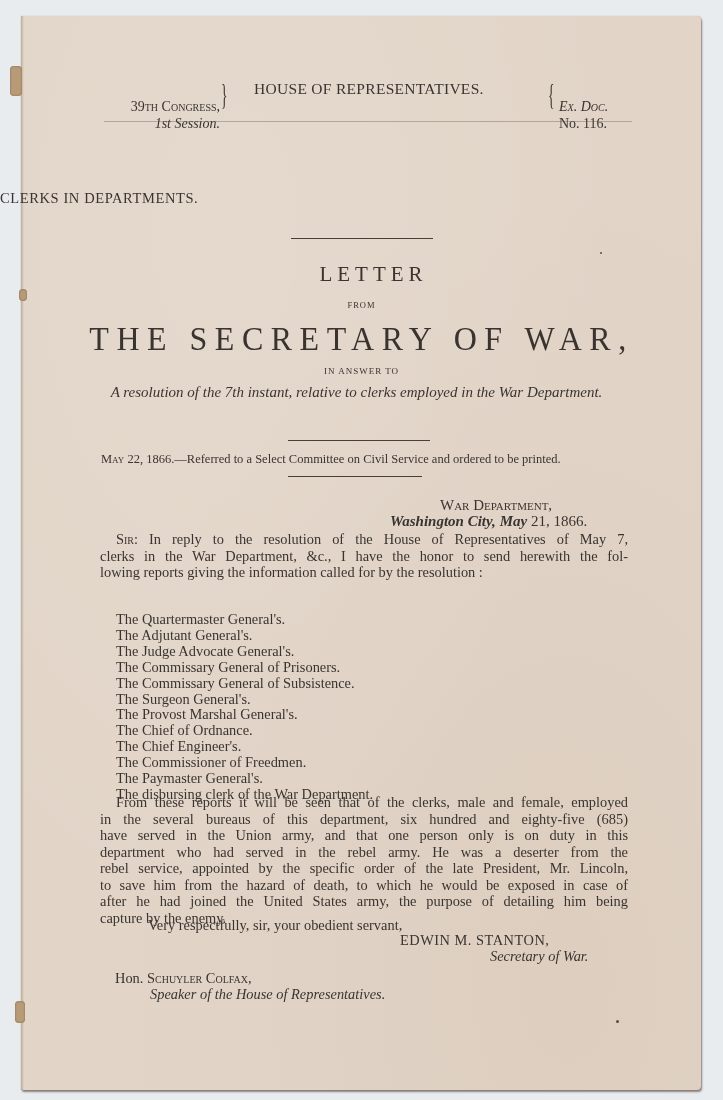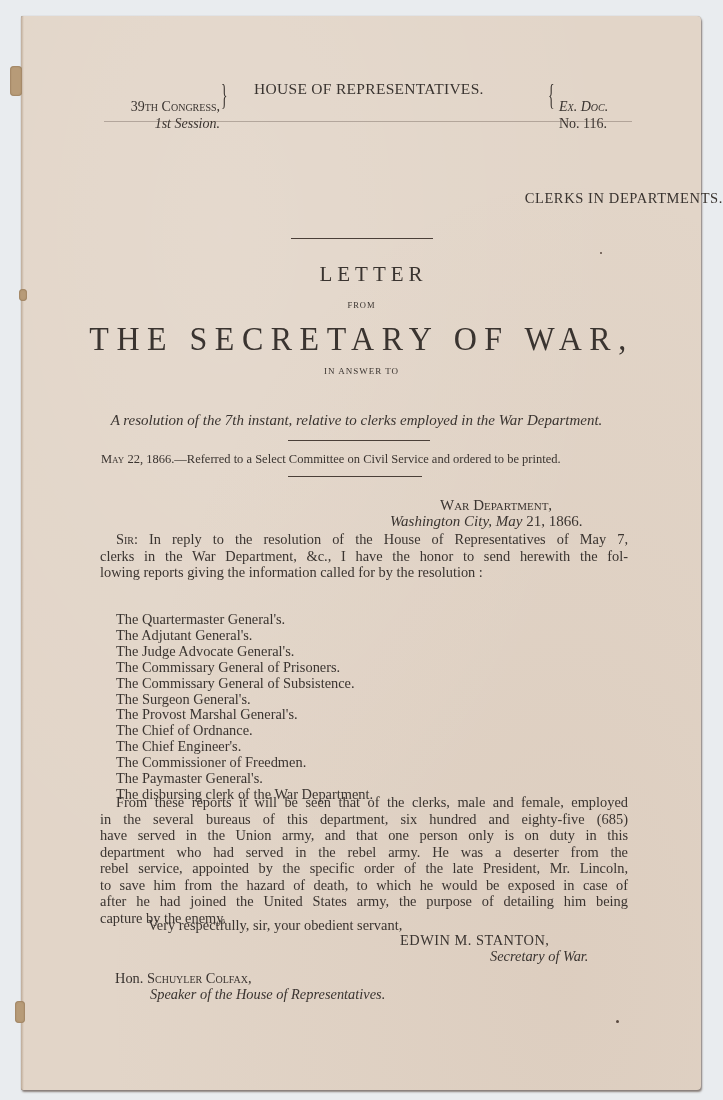--- a/index.html
+++ b/index.html
@@ -67,21 +67,21 @@
     }
     .hdr-right .sc { font-variant: small-caps; font-style: italic; }
     .rule {
       position: absolute;
       height: 1px;
       background: #4a3f38;
     }
     .rule.faint { background: rgba(90,75,65,0.35); }
 
     .subject {
-      left: 0; width: 723px; text-align: right;
+      left: 0; width: 723px; text-align: left;
       top: 190px; font-size: 14.5px; letter-spacing: 0.6px;
     }
     .letter {
       left: 0; width: 723px; text-align: center;
       top: 262px; font-size: 21px; letter-spacing: 5px; padding-left: 12px;
     }
     .from {
       left: 0; width: 723px; text-align: center;
       top: 300px; font-size: 8.5px; letter-spacing: 1px;
     }
@@ -103,21 +103,21 @@
       left: 101px; top: 452px; font-size: 12.5px;
     }
     .referred .sc { font-variant: small-caps; }
 
     .dateline1 {
       left: 440px; top: 497px; font-size: 15px; font-variant: small-caps;
     }
     .dateline2 {
       left: 390px; top: 513px; font-size: 15px;
     }
-    .dateline2 .it { font-style: italic; }
+    .dateline2 .it { font-style: italic; font-weight: bold; }
 
     .body-text {
       position: absolute;
       left: 100px;
       width: 528px;
       font-size: 14.4px;
       line-height: 16.5px;
       text-align: justify;
     }
     .body-text .line { display: block; white-space: nowrap; text-align: justify; text-align-last: justify; }
@@ -179,21 +179,21 @@
 <div class="rule faint" style="left:104px; top:121px; width:528px;"></div>
 
 <div class="abs subject">CLERKS IN DEPARTMENTS.</div>
 <div class="rule" style="left:291px; top:238px; width:142px;"></div>
 
 <div class="abs letter">LETTER</div>
 <div class="abs from">FROM</div>
 <div class="abs secretary">THE SECRETARY OF WAR,</div>
 <div class="abs answer">IN ANSWER TO</div>
 <div class="abs resolution">
-  <div style="padding:0 85px 0 75px;margin-top:28px;">A resolution of the 7th instant, relative to clerks employed in the War Department.</div>
+  <div style="padding:0 85px 0 75px;">A resolution of the 7th instant, relative to clerks employed in the War Department.</div>
 </div>
 
 <div class="rule" style="left:288px; top:440px; width:142px;"></div>
 <div class="abs referred">
   <span class="sc">May 22, 1866.</span><span>—Referred to a Select Committee on Civil Service and ordered to be printed.</span>
 </div>
 <div class="rule" style="left:288px; top:476px; width:134px;"></div>
 
 <div class="abs dateline1">War Department,</div>
 <div class="abs dateline2">

